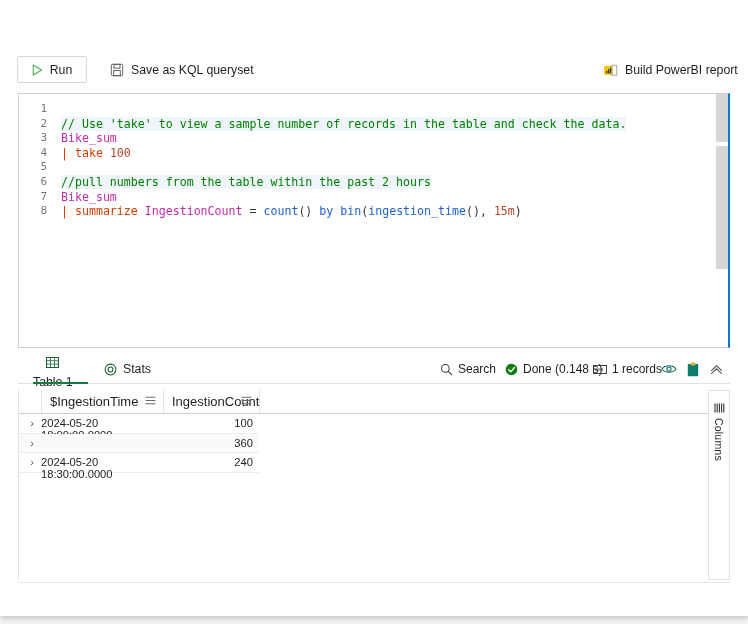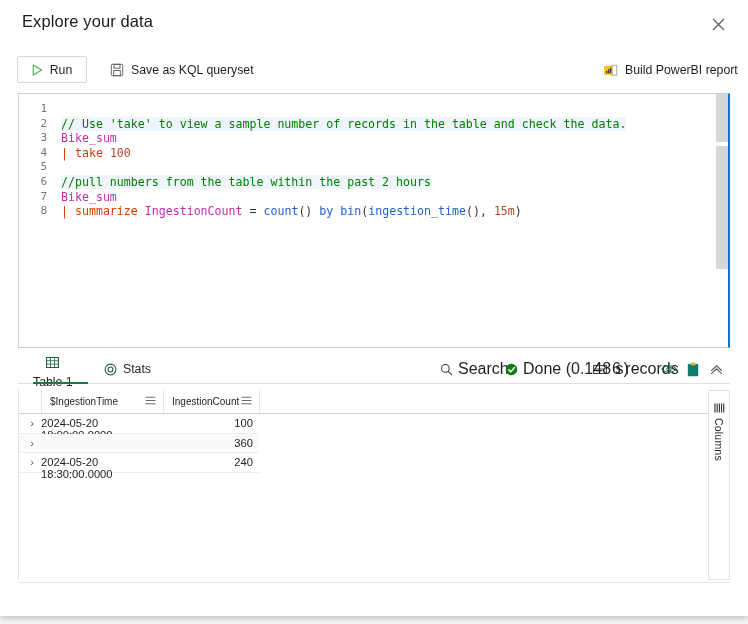--- a/index.html
+++ b/index.html
@@ -190,21 +190,21 @@
     width: 55px; height: 2px;
     background: #107c41;
   }
   .rmeta {
     position: absolute;
     top: 4px;
     height: 22px;
     display: flex;
     align-items: center;
     gap: 5px;
-    font-size: 16px;
+    font-size: 12px;
     color: #201f1e;
     white-space: nowrap;
     cursor: pointer;
   }
   #rm-search  { left: 422px; }
   #rm-done    { left: 487px; }
   #rm-records { left: 575px; }
   #rm-eye     { left: 643px; cursor: pointer; }
   #rm-clip    { left: 669px; cursor: pointer; }
   #rm-collapse{ left: 692px; cursor: pointer; }
@@ -233,21 +233,21 @@
     top: 0;
     height: 23px;
     display: flex;
     align-items: center;
     border-left: 1px solid #e6e6e6;
     box-sizing: border-box;
     padding-left: 8px;
     cursor: pointer;
   }
   .gh-cell .gh-label {
-    font-size: 10px;
+    font-size: 13px;
     color: #201f1e;
   }
   .gh-cell .gh-menu {
     position: absolute;
     right: 7px;
     top: 6px;
     cursor: pointer;
   }
   #gh-0 { left: 22px; width: 122px; }
   #gh-1 { left: 144px; width: 96px; }
@@ -323,30 +323,20 @@
     box-sizing: border-box;
   }
 
   .icon { display: inline-flex; align-items: center; }
 </style>
 </head>
 <body>
 
 <div class="panel">
 
-  <div class="panel-header">
-    <div class="panel-title">Explore your data</div>
-    <button class="close-btn" title="Close">
-      <span class="icon">
-        <svg width="13" height="13" viewBox="0 0 13 13">
-          <path d="M1 1 L12 12 M12 1 L1 12" stroke="#605e5c" stroke-width="1.3" fill="none"></path>
-        </svg>
-      </span>
-    </button>
-  </div>
 
   <div class="toolbar">
 
     <div class="run-button">
       <span class="icon">
         <svg width="11" height="12" viewBox="0 0 11 12">
           <path d="M1.2 1 L9.6 6 L1.2 11 Z" fill="none" stroke="#4caf50" stroke-width="1.1" stroke-linejoin="round"></path>
         </svg>
       </span>
       <span class="label">Run</span>
@@ -460,21 +450,21 @@
       <span>Done (0.148 s)</span>
     </div>
 
     <div class="rmeta" id="rm-records">
       <span class="icon">
         <svg width="14" height="11" viewBox="0 0 15 11">
           <rect x="0.6" y="1.2" width="13.8" height="8.6" fill="none" stroke="#323130" stroke-width="1"></rect>
           <path d="M3.2 4 V7 M5.4 4 V7 M7.6 4 V7 M9.8 4 V7" stroke="#323130" stroke-width="0.9"></path>
         </svg>
       </span>
-      <span>6 records</span>
+      <span>1 records</span>
     </div>
 
     <div class="rmeta" id="rm-eye" title="Show/hide">
       <span class="icon">
         <svg width="16" height="12" viewBox="0 0 17 12">
           <path d="M1 6 C4 1.4, 13 1.4, 16 6 C13 10.6, 4 10.6, 1 6 Z" fill="none" stroke="#0f6b63" stroke-width="1.1"></path>
           <circle cx="8.5" cy="6" r="2.2" fill="none" stroke="#0f6b63" stroke-width="1.1"></circle>
         </svg>
       </span>
     </div>

